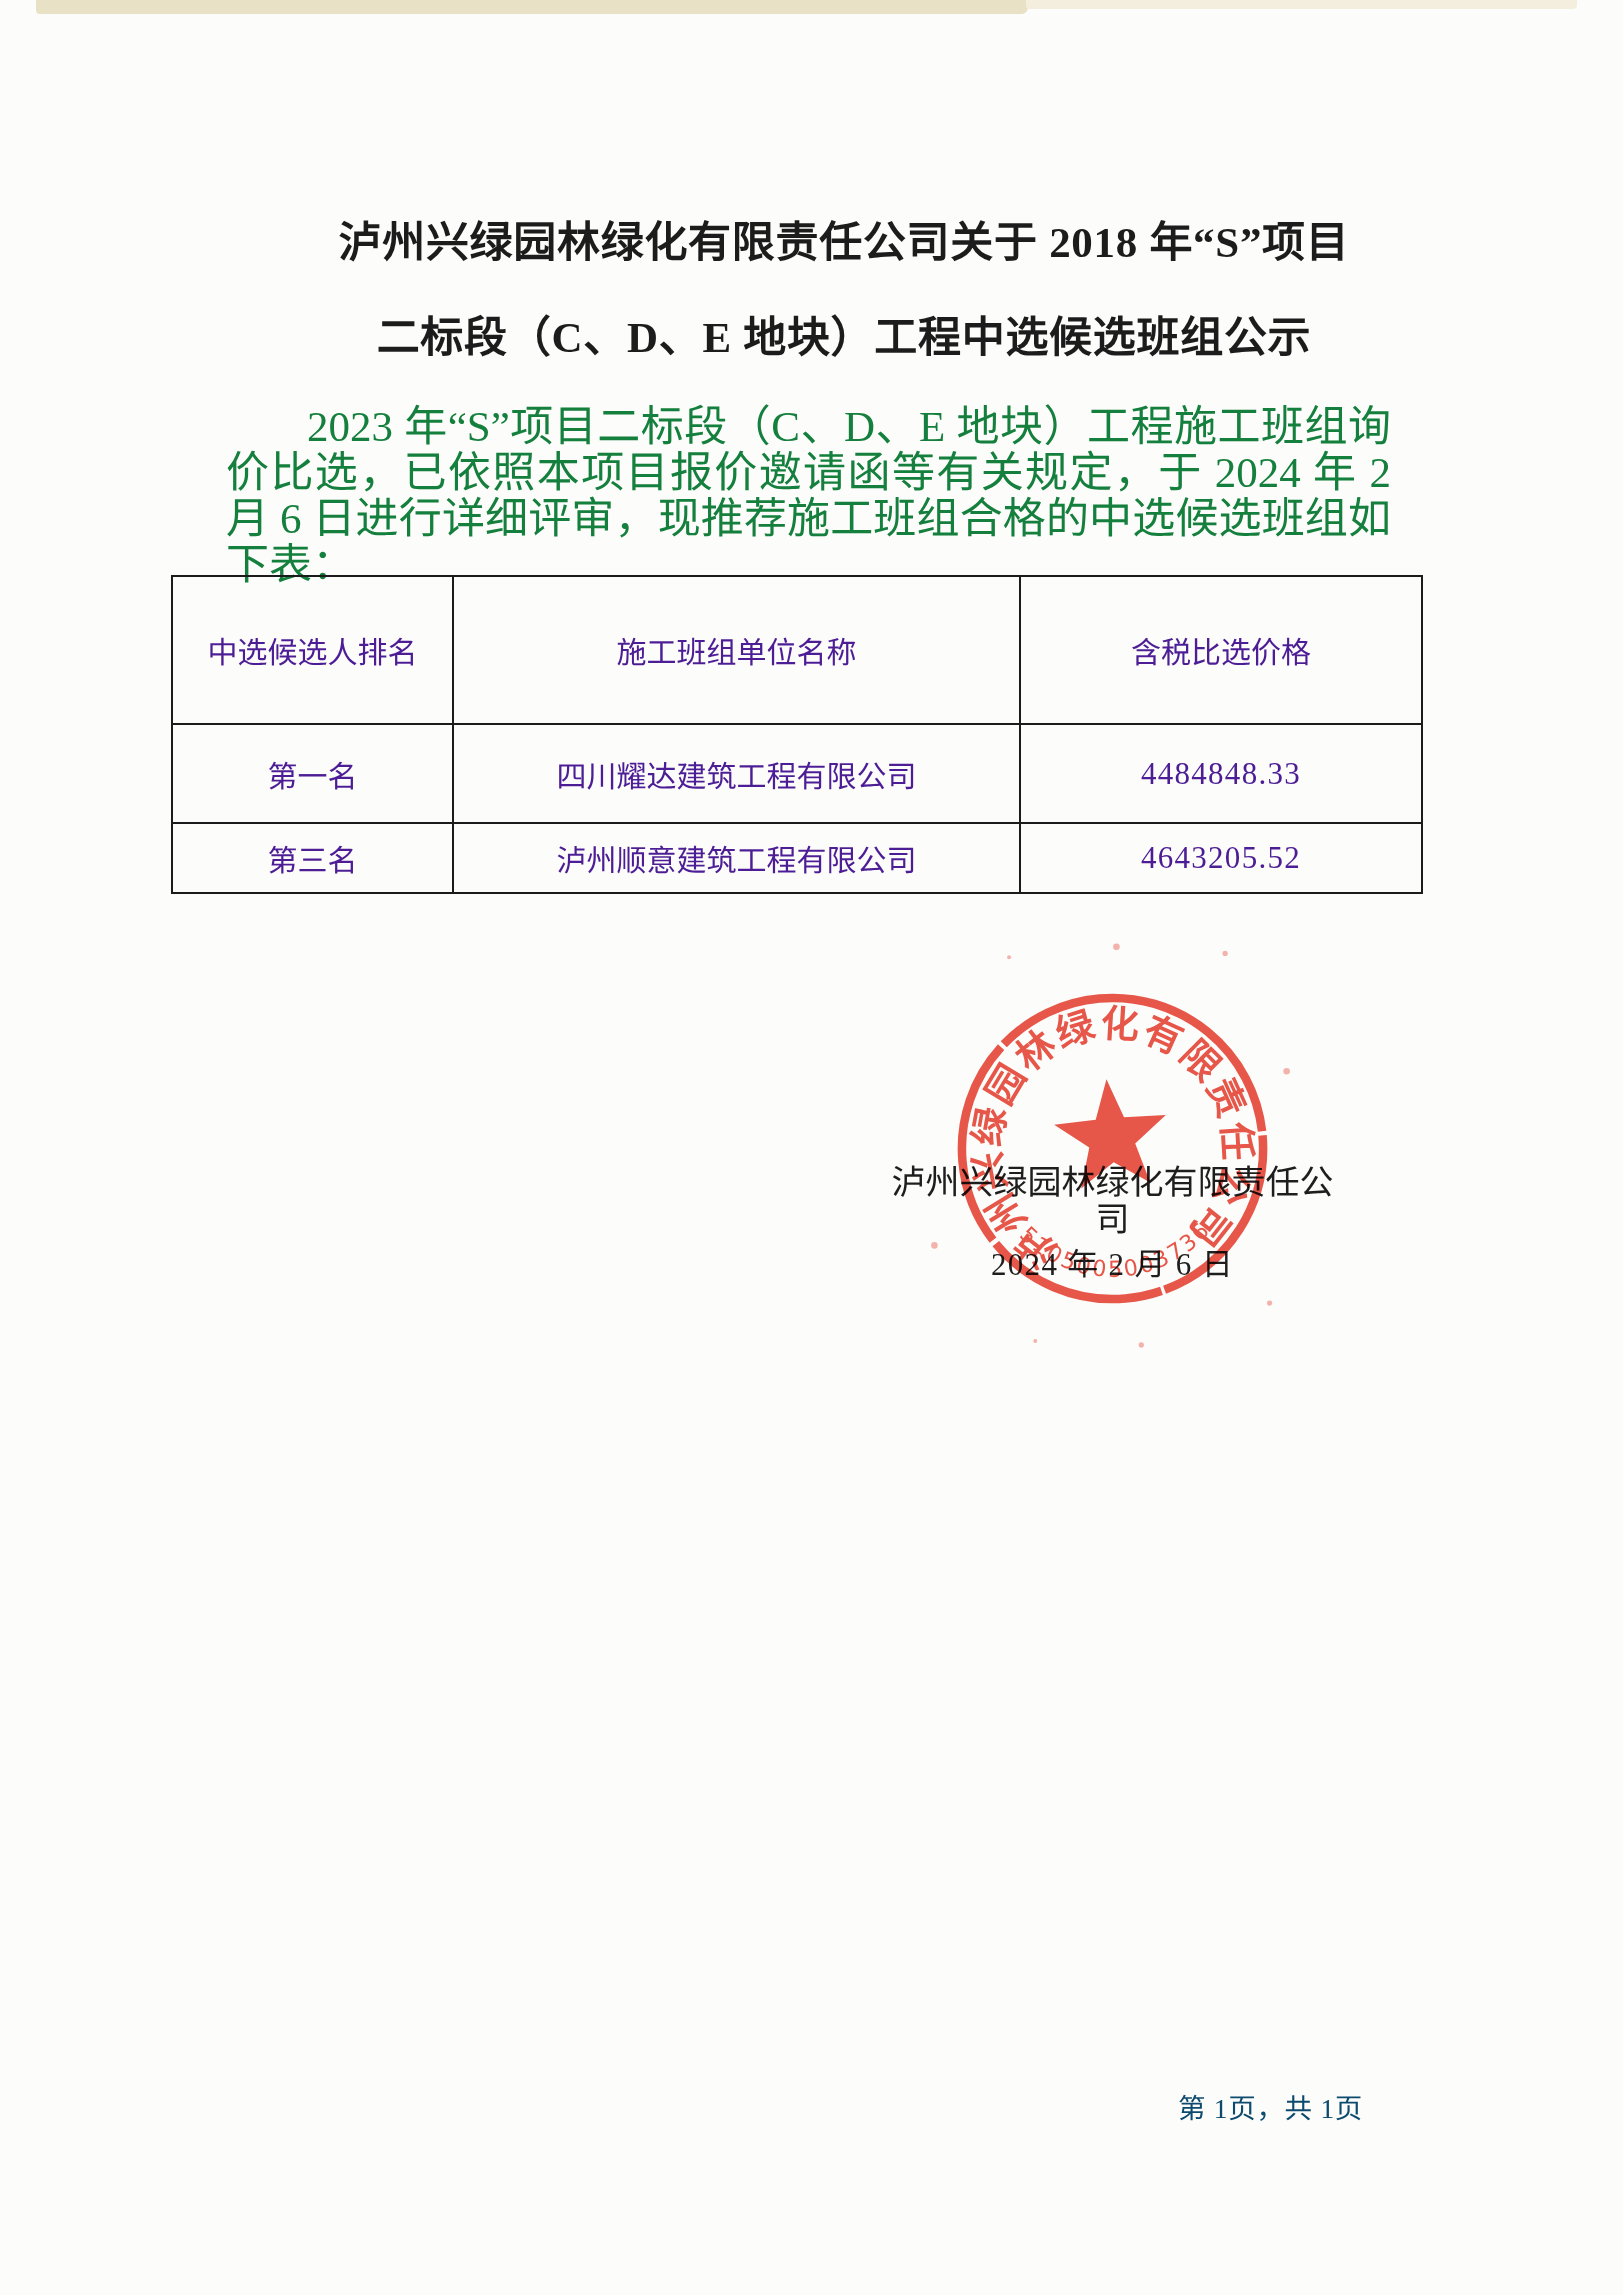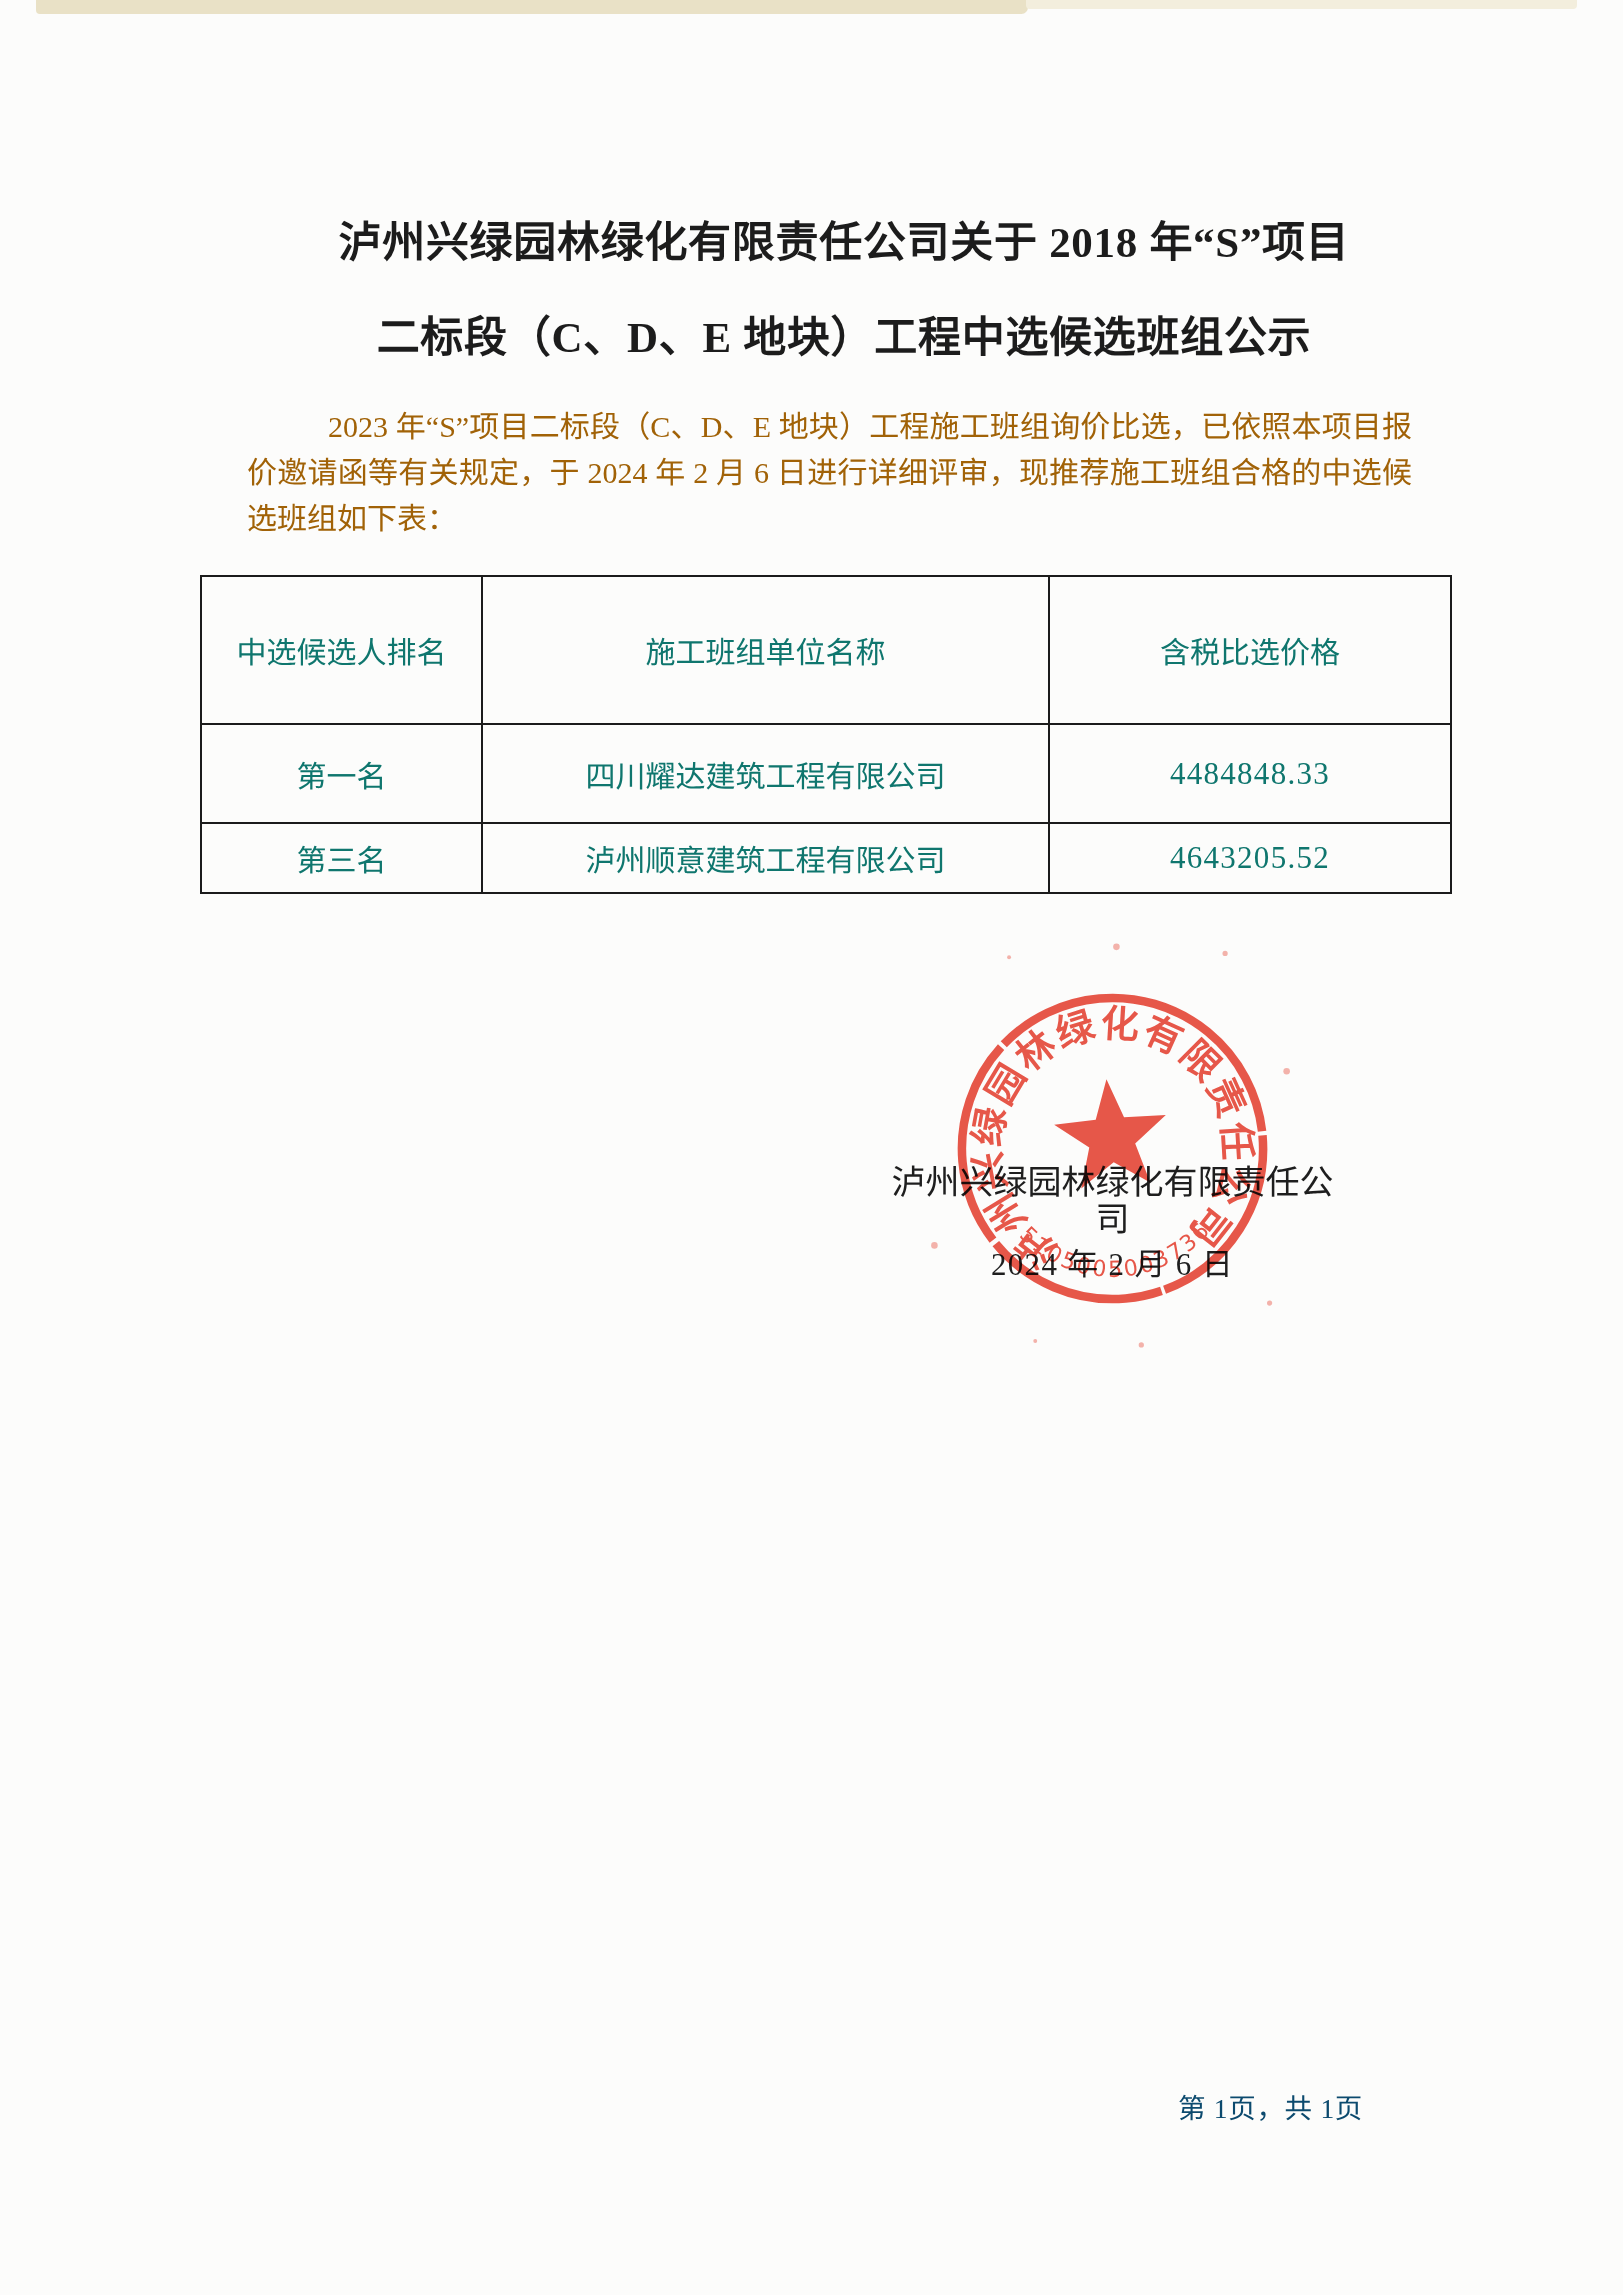--- a/index.html
+++ b/index.html
@@ -26,34 +26,34 @@
     text-align:center;
     font-size:43px;line-height:43px;
     font-weight:700;
     letter-spacing:0.7px;
     color:#1c1c1c;
   }
   .title-line1{top:221px;}
   .title-line2{top:316px;}
 
   .body-paragraph{
-    position:absolute;left:247px;top:404px;width:1165px;
-    font-size:30px;line-height:46px;
+    position:absolute;left:226px;top:404px;width:1165px;
+    font-size:43px;line-height:46px;
     text-align:justify;
     text-indent:81px;
-    color:#a16207;
+    color:#15803d;
   }
 
   table.candidates{
-    position:absolute;left:200px;top:575px;
+    position:absolute;left:171px;top:575px;
     width:1250px;
     border-collapse:collapse;
     table-layout:fixed;
     font-size:30px;
-    color:#0f766e;
+    color:#4c1d95;
   }
   table.candidates col.c1{width:281px;}
   table.candidates col.c2{width:567px;}
   table.candidates col.c3{width:402px;}
   table.candidates th, table.candidates td{
     border:2px solid #1b1b1b;
     text-align:center;
     vertical-align:middle;
     font-weight:400;
     padding:0;

